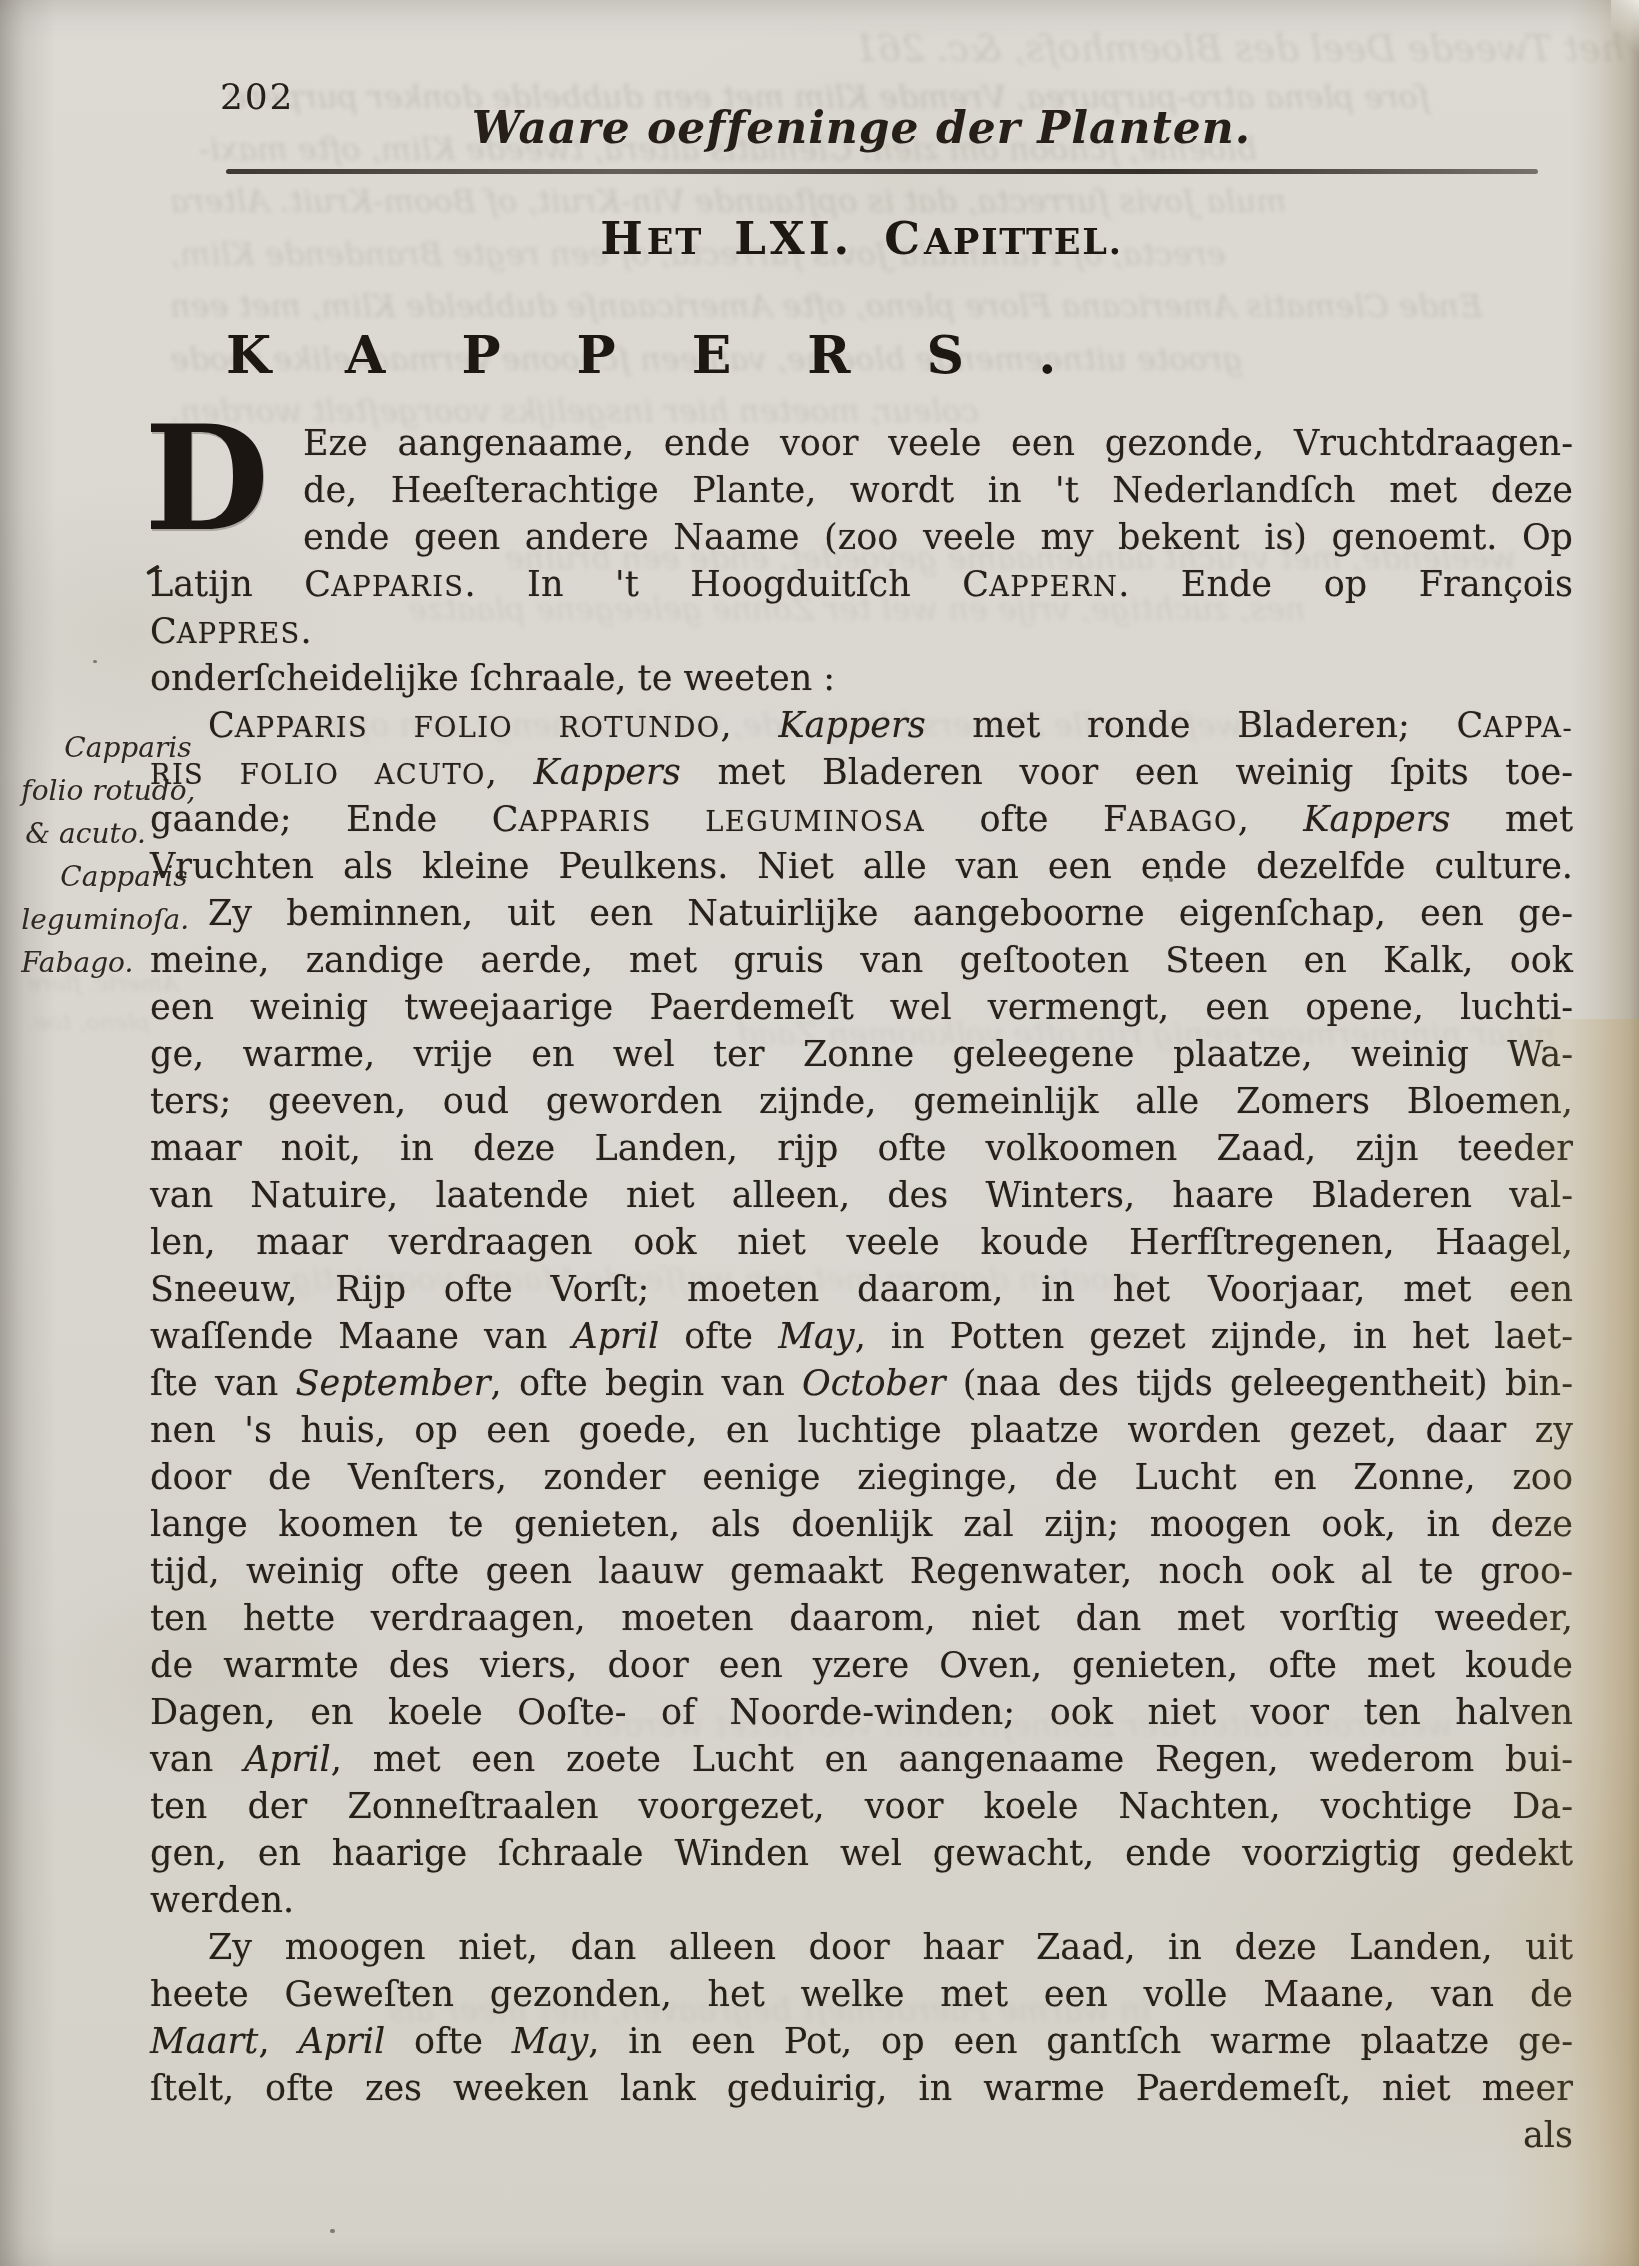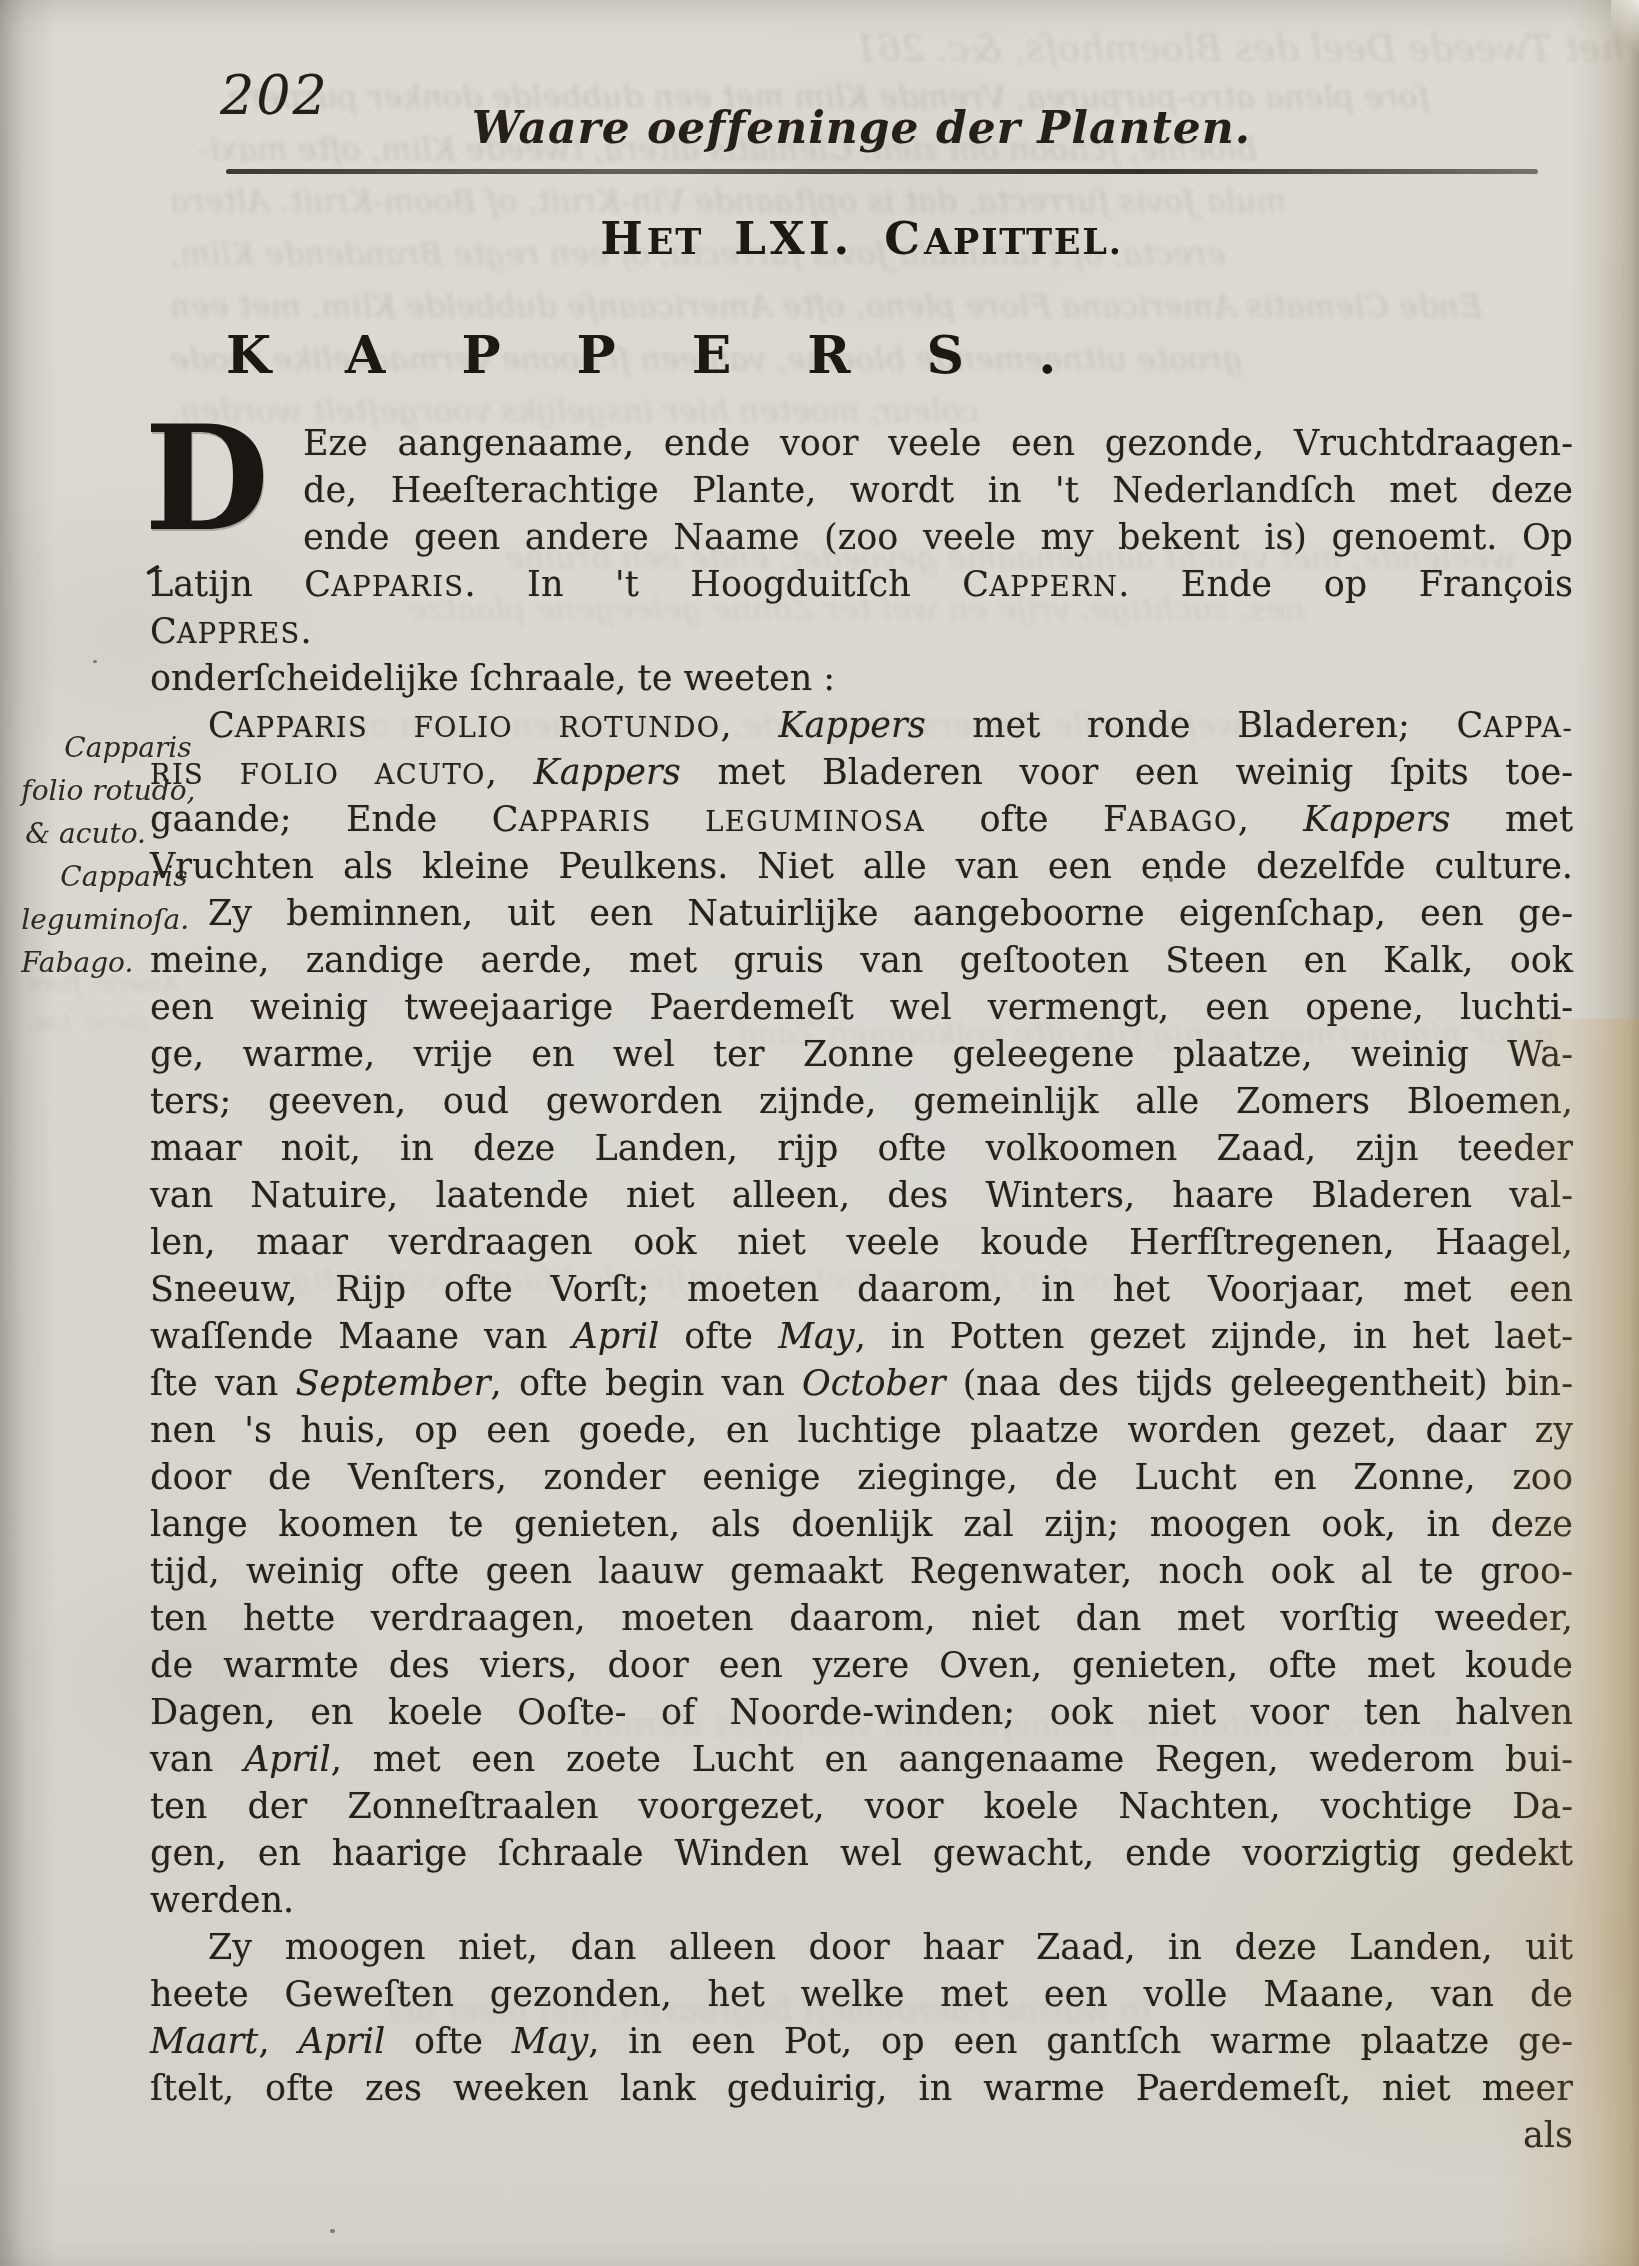--- a/index.html
+++ b/index.html
@@ -23,21 +23,21 @@
     background:linear-gradient(90deg, transparent, rgba(125,104,62,.10) 40%, rgba(113,92,55,.28) 85%, rgba(92,76,45,.40));}
   .corner-stain{position:absolute;right:0;top:1019px;bottom:0;width:146px;
     background:linear-gradient(90deg, transparent, rgba(193,160,96,.30));}
   .corner-light{position:absolute;right:0;top:0;width:29px;height:52px;
     background:linear-gradient(225deg,#efede6, transparent 70%);}
   .bleed-layer{position:absolute;inset:0;pointer-events:none;}
   .bleed{position:absolute;transform:scaleX(-1);filter:blur(1.9px);color:#6f685c;white-space:nowrap;font-style:italic;}
   .speck{position:absolute;background:#2a241c;border-radius:1.9px;}
 
   .header{position:absolute;left:150px;top:54px;width:1423px;height:60px;color:#251f17;}
-  .pagenum{position:absolute;left:70px;top:10px;font-size:54px;letter-spacing:1.9px;font-style:italic;}
+  .pagenum{position:absolute;left:70px;top:22px;font-size:36px;letter-spacing:1.9px;}
   .runtitle{display:block;text-align:center;font-style:italic;font-weight:bold;font-size:44px;letter-spacing:1px;margin-top:48px;}
   .rule{position:absolute;left:226px;top:169px;width:1312px;height:4.9px;border-radius:2.9px;
     background:linear-gradient(90deg, rgba(35,29,22,.85), rgba(35,29,22,.65) 30%, rgba(35,29,22,.9) 70%, rgba(35,29,22,.55));}
 
   .h1{position:absolute;left:150px;top:212px;width:1423px;text-align:center;color:#1d1811;
       font-size:45px;letter-spacing:3.9px;word-spacing:11.6px;font-weight:bold;}
   .h2{position:absolute;left:150px;top:324px;width:1423px;text-align:left;color:#1d1811;
       font-size:52px;letter-spacing:76px;text-indent:76px;font-weight:bold;}
 
   .body-col{position:absolute;left:150px;top:420px;width:1423px;color:#272119;

